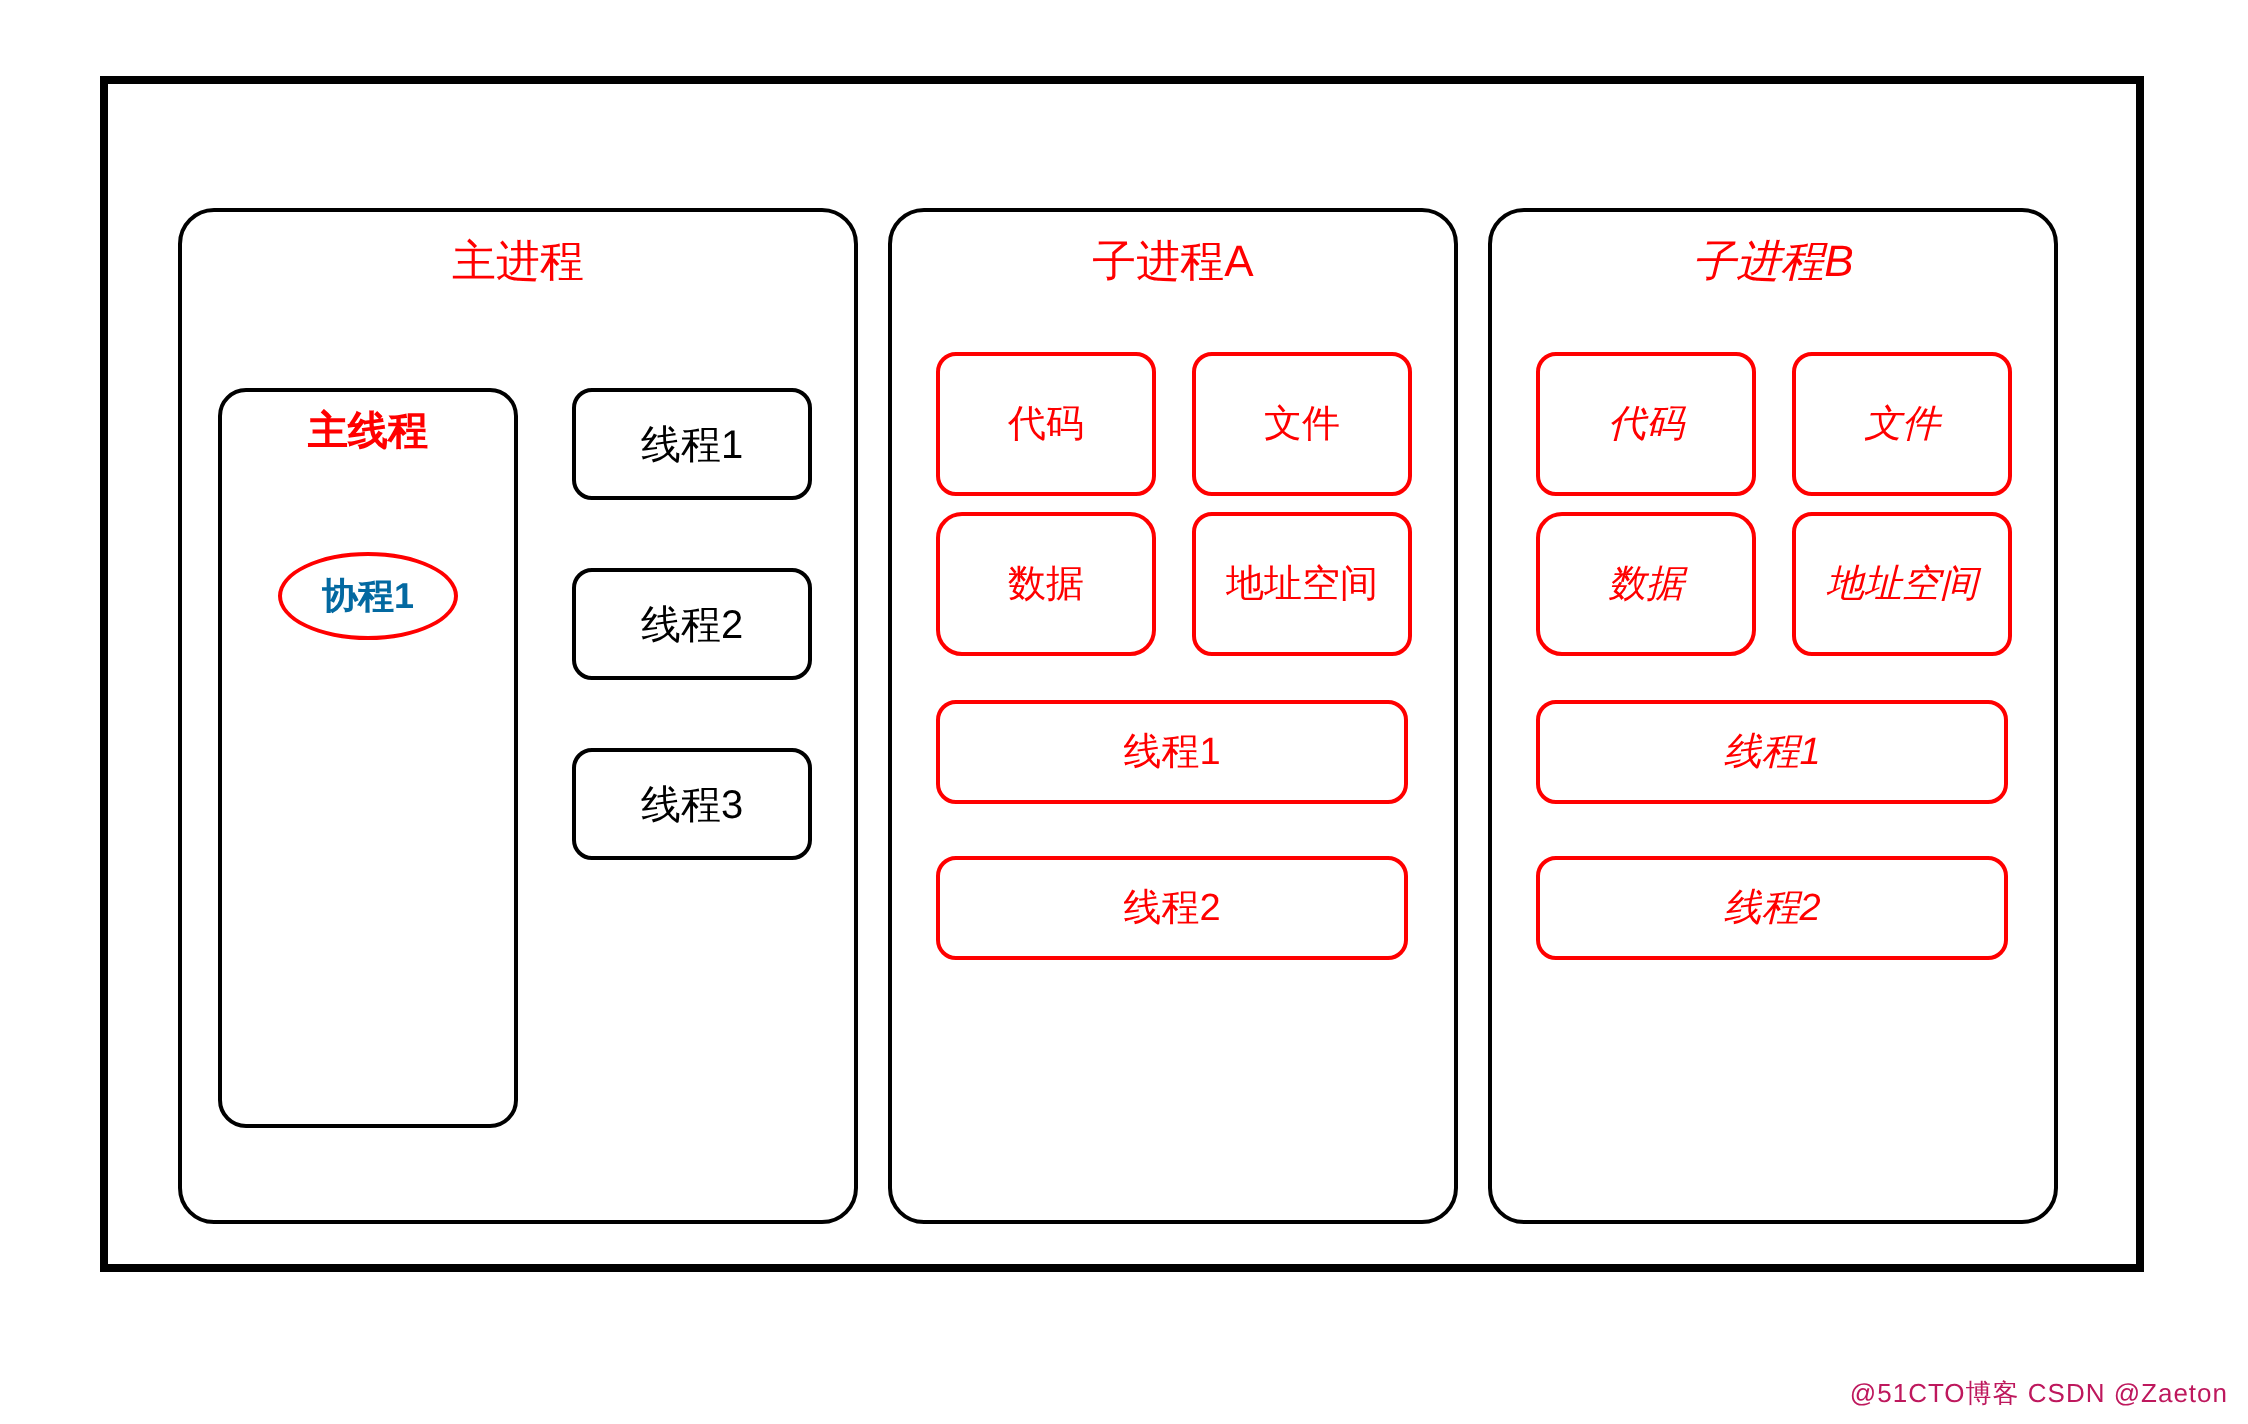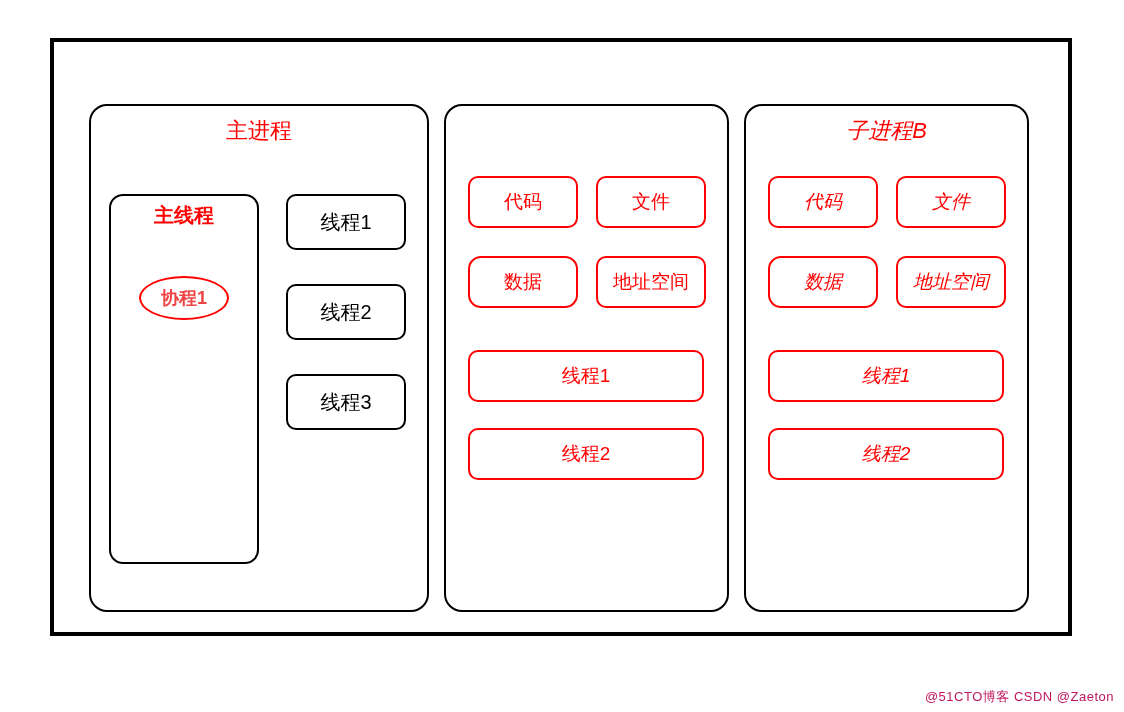--- a/index.html
+++ b/index.html
@@ -40,21 +40,21 @@
     font-weight: bold;
   }
   .main-thread .title { font-size: 20px; margin-top: 6px; }
 
   .ellipse {
     position: absolute;
     width: 90px; height: 44px;
     border: 2px solid #ff0000;
     border-radius: 50%;
     left: 28px;
-    color: #ef4444;
+    color: #0369a1;
     font-size: 18px;
     display: flex; align-items: center; justify-content: center;
   }
   .co1 { top: 80px; }
   .co2 { top: 160px; }
 
   .thread-box {
     position: absolute;
     left: 195px;
     width: 120px; height: 56px;
@@ -68,21 +68,21 @@
   .t3 { top: 268px; }
 
   .red-cell {
     position: absolute;
     border: 2px solid #ff0000;
     border-radius: 10px;
     color: #ff0000;
     display: flex; align-items: center; justify-content: center;
     font-size: 19px;
   }
-  .cell-small { width: 110px; height: 52px; }
+  .cell-small { width: 110px; height: 72px; }
   .cell-wide  { width: 236px; height: 52px; }
 
   .code { left: 22px;  top: 70px; }
   .file { left: 150px; top: 70px; }
   .data { left: 22px;  top: 150px; border-radius: 13px; }
   .addr { left: 150px; top: 150px; }
   .th1  { left: 22px;  top: 244px; }
   .th2  { left: 22px;  top: 322px; }
 
   .watermark {
@@ -104,20 +104,21 @@
       <div class="title">主线程</div>
       <div class="ellipse co1">协程1</div>
     </div>
 
     <div class="thread-box t1">线程1</div>
     <div class="thread-box t2">线程2</div>
     <div class="thread-box t3">线程3</div>
   </div>
 
   <div class="process sub-a">
+    <div class="title">子进程A</div>
     <div class="red-cell cell-small code">代码</div>
     <div class="red-cell cell-small file">文件</div>
     <div class="red-cell cell-small data">数据</div>
     <div class="red-cell cell-small addr">地址空间</div>
     <div class="red-cell cell-wide th1">线程1</div>
     <div class="red-cell cell-wide th2">线程2</div>
   </div>
 
   <div class="process sub-b">
     <div class="title">子进程B</div>

